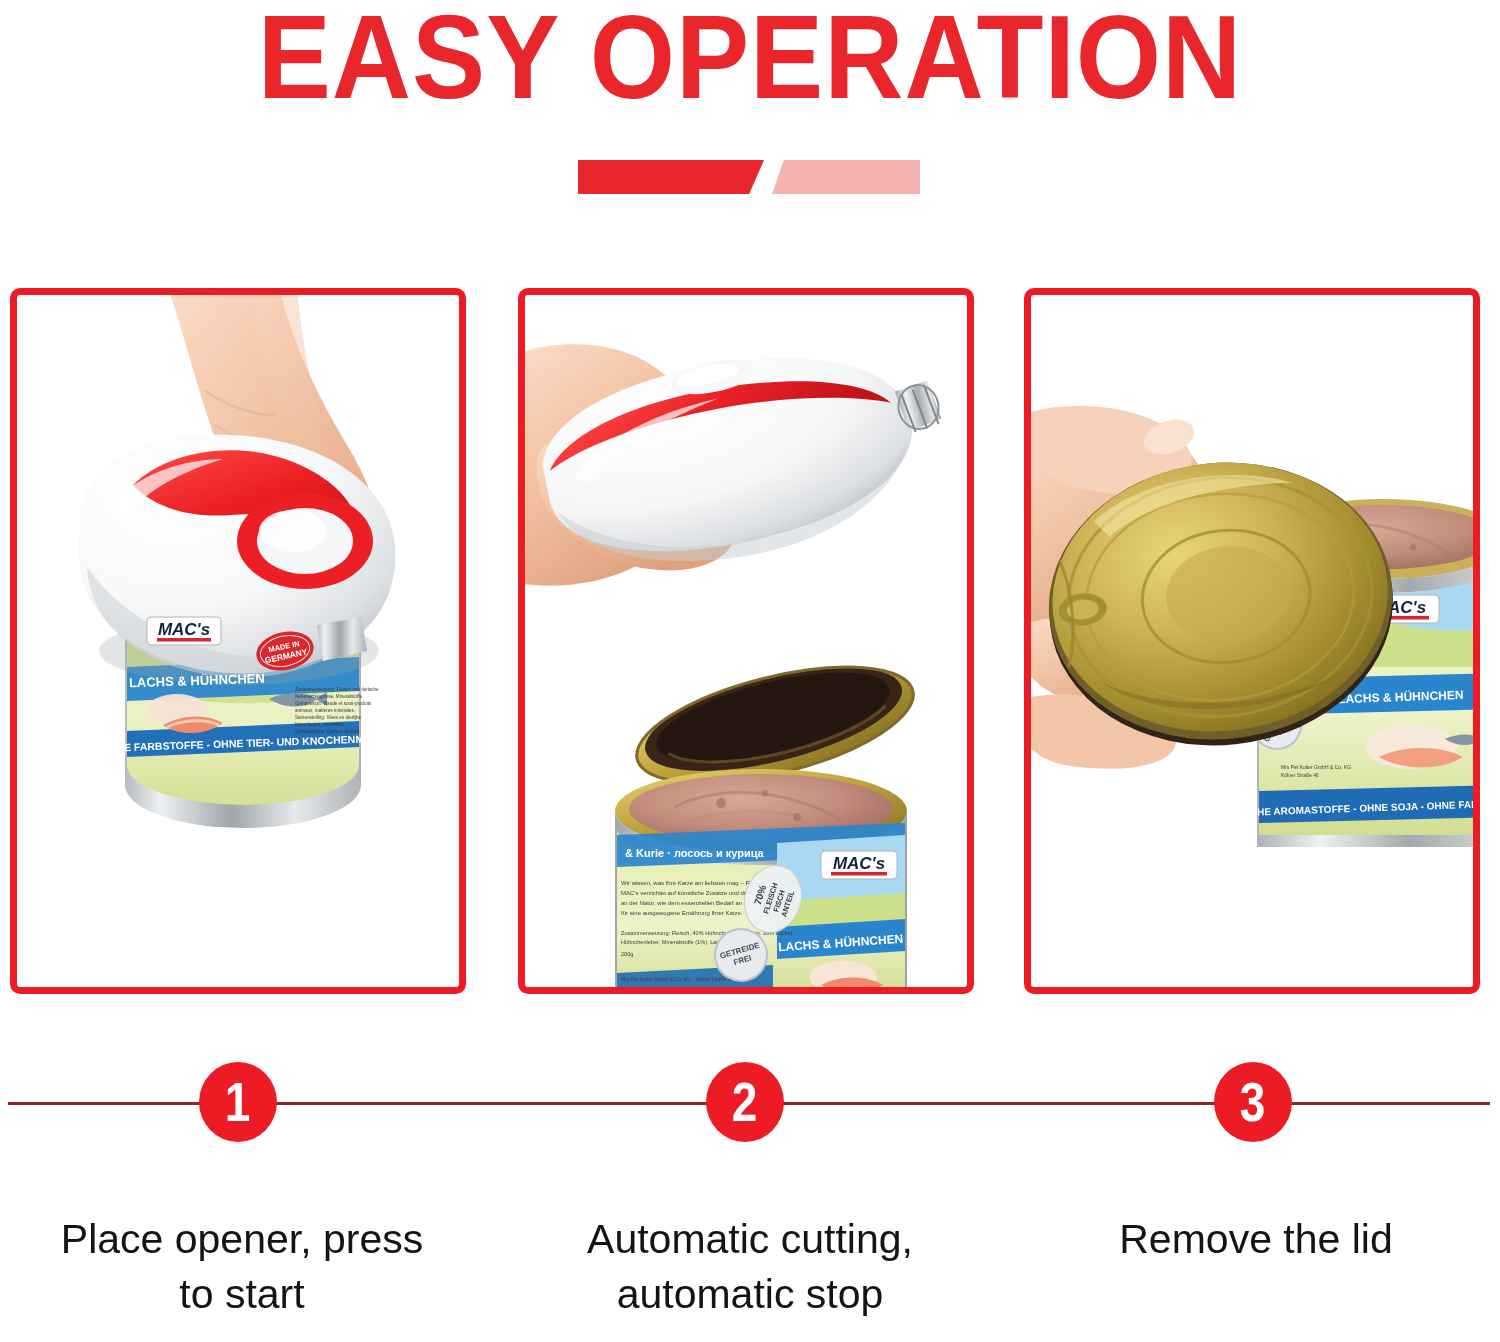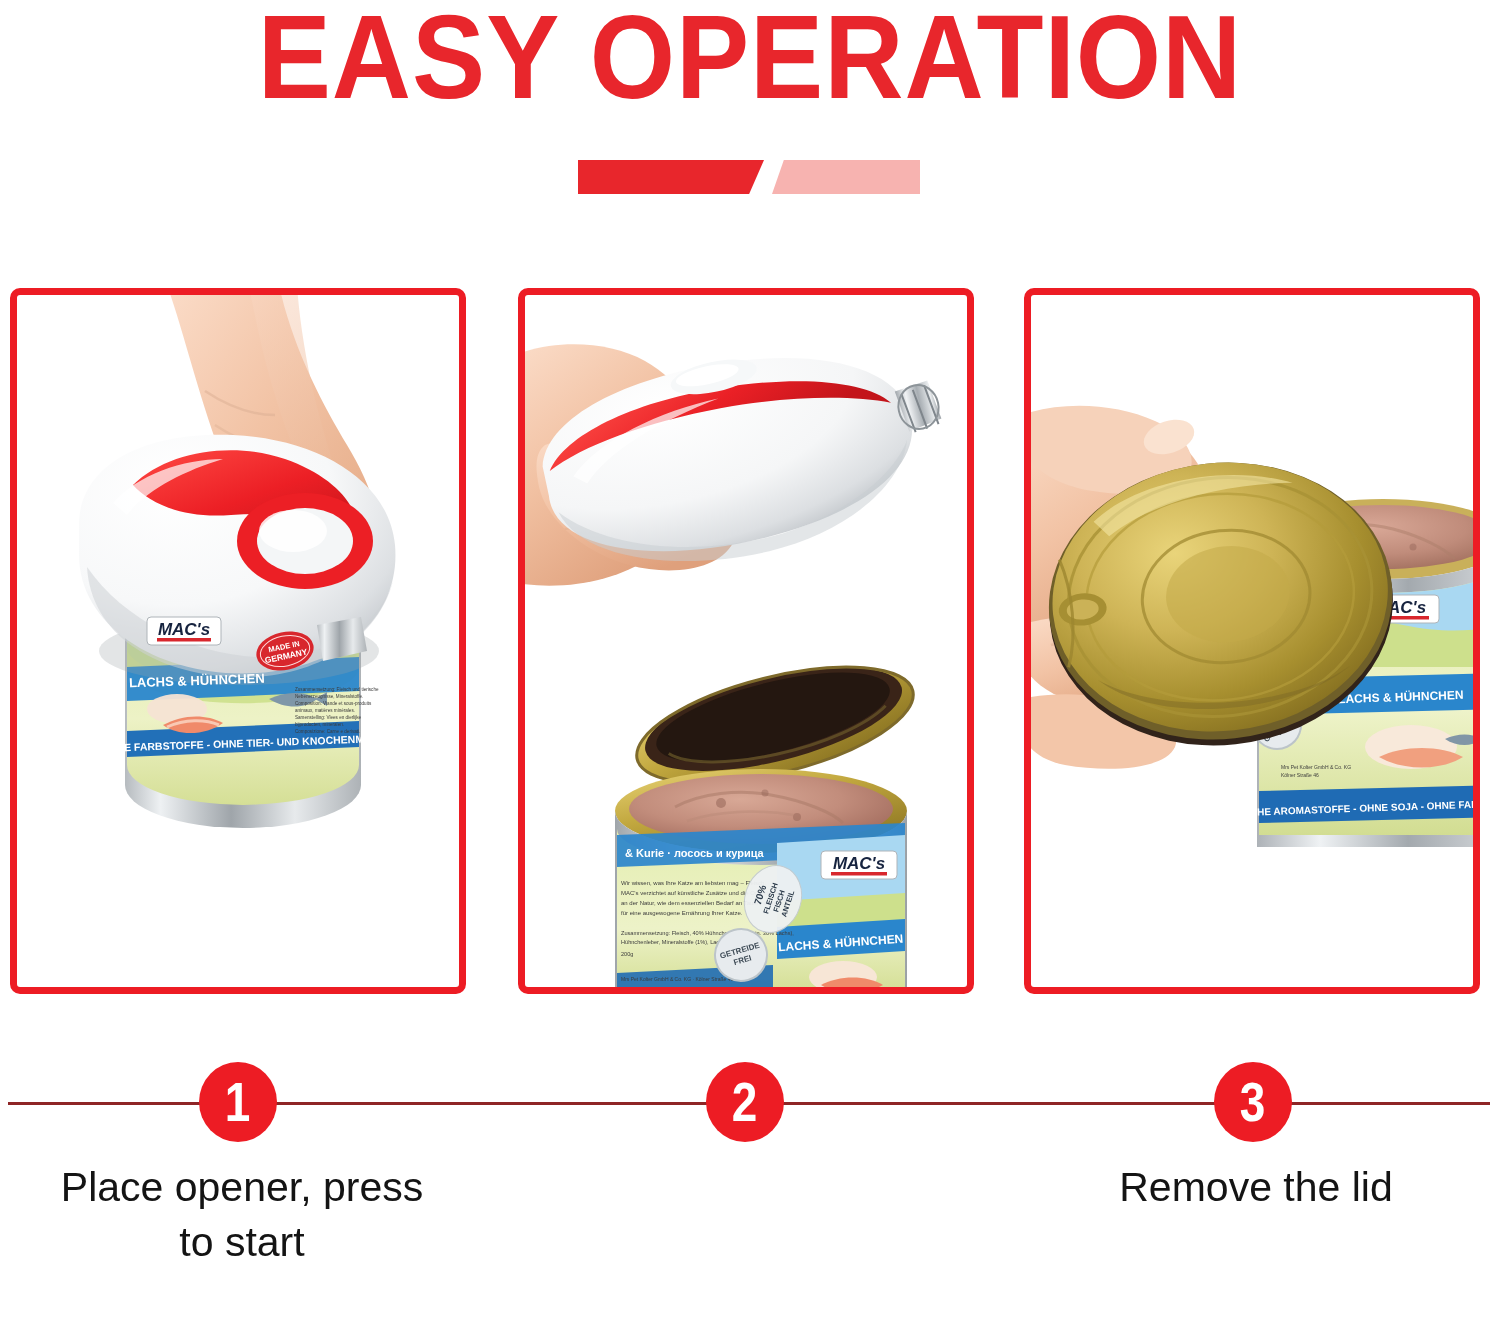--- a/index.html
+++ b/index.html
@@ -61,21 +61,21 @@
   .num span{
     color:#ffffff;font-weight:700;font-size:56px;line-height:1;
     transform:scaleX(.82);display:inline-block;
     font-family:"Liberation Sans","DejaVu Sans",sans-serif;
   }
   .num.n1{left:199px;}
   .num.n2{left:706px;}
   .num.n3{left:1214px;}
 
   
-  .captions{position:absolute;left:0;top:1160px;width:1207px;height:130px;}
+  .captions{position:absolute;left:0;top:1212px;width:1207px;height:130px;}
   .cap{
     position:absolute;top:0;width:500px;text-align:center;
     color:#141414;font-size:41px;line-height:1.33;
     font-family:"Liberation Sans","DejaVu Sans",sans-serif;
     font-weight:400;white-space:pre-line;
   }
   .cap.c1{left:-8px;}
   .cap.c2{left:500px;}
   .cap.c3{left:1006px;}
 </style>
@@ -511,14 +511,16 @@
     <span>2</span>
   </div>
   <div class="num n3">
     <span>3</span>
   </div>
 </div>
 
 <div class="captions">
   <div class="cap c1">Place opener,  press
 to start</div>
+  <div class="cap c2">Automatic cutting,
+automatic stop</div>
   <div class="cap c3">Remove the lid</div>
 </div>
 
 </body></html>

